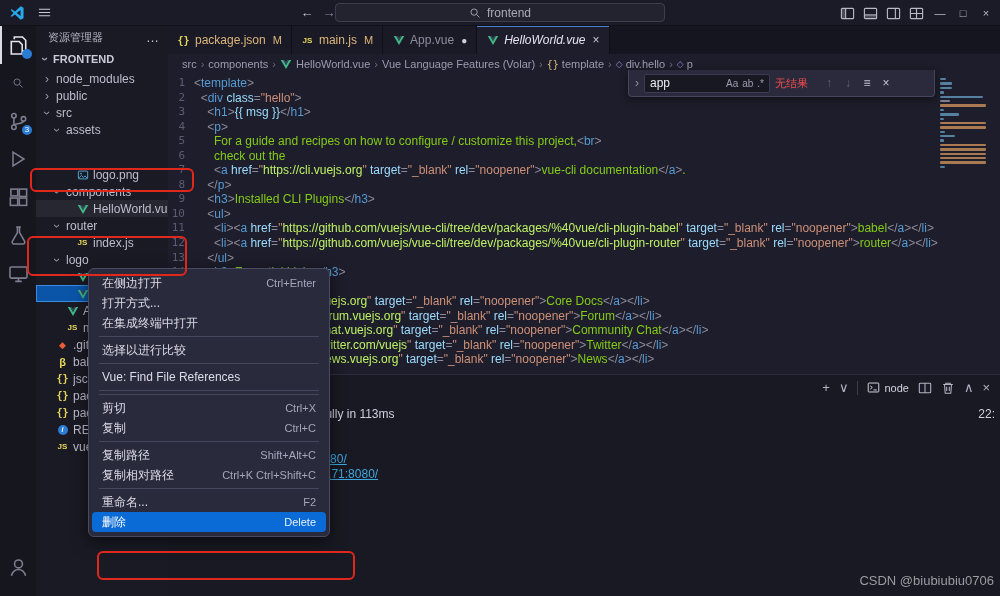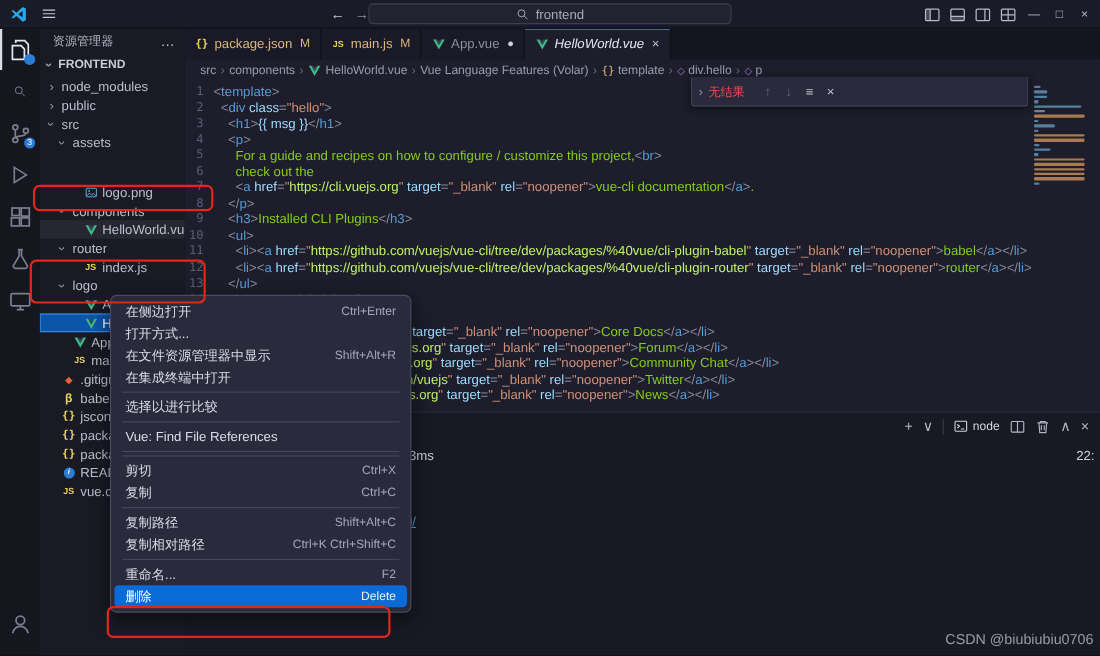--- a/index.html
+++ b/index.html
@@ -85,21 +85,21 @@
   .panel-toolbar{position:absolute;top:5px;right:10px;display:flex;align-items:center;gap:9px;color:#b4b4c6;font-size:13px}
   .pt-btn{cursor:pointer;display:inline-flex;align-items:center}
   .pt-sep{width:1px;height:14px;background:#3a3a4e}
   .pt-shell{display:inline-flex;align-items:center;gap:4px;font-size:11px;color:#d4d4e2;cursor:pointer}
   .term{position:absolute;left:12px;right:0;top:32px;bottom:0;font:12px/15px "DejaVu Sans Mono",monospace;color:#cfcfdd;white-space:pre;overflow:hidden}
   .term-line{height:15px;position:relative}
   .term-link{color:#3fa7e0;text-decoration:underline;cursor:pointer}
   .term-time{position:absolute;right:5px;top:0;color:#cfcfdd}
 
   
-  .ctxmenu{position:absolute;left:100px;top:268px;width:274px;background:#2a2a3d;border:1px solid #4a4a62;border-radius:6px;box-shadow:0 5px 16px rgba(0,0,0,.55);padding:4px 0;z-index:40;font-size:12px}
+  .ctxmenu{position:absolute;left:88px;top:268px;width:242px;background:#2a2a3d;border:1px solid #4a4a62;border-radius:6px;box-shadow:0 5px 16px rgba(0,0,0,.55);padding:4px 0;z-index:40;font-size:12px}
   .cm-item{height:20px;display:flex;align-items:center;justify-content:space-between;margin:0 3px;padding:0 10px;border-radius:4px;color:#dcdce8;cursor:pointer;white-space:nowrap}
   .cm-key{color:#a6a6bc;font-size:11px;margin-left:16px}
   .cm-item.hi{background:#0a6ad6;color:#fff}
   .cm-item.hi .cm-key{color:#e8f1fb}
   .cm-sep{height:1px;background:#46465e;margin:3px 10px}
 
   
   .ann{position:absolute;border:2px solid #e0271c;border-radius:6px;z-index:50;pointer-events:none}
   .ann1{left:30px;top:168px;width:164px;height:24px}
   .ann2{left:27px;top:236px;width:160px;height:40px}
@@ -494,20 +494,26 @@
           <div class="mm-bar" style="width: 46px; background: rgb(169, 122, 82);"></div>
           <div class="mm-bar" style="width: 46px; background: rgb(169, 122, 82);"></div>
           <div class="mm-bar" style="width: 46px; background: rgb(169, 122, 82);"></div>
           <div class="mm-bar" style="width: 46px; background: rgb(169, 122, 82);"></div>
           <div class="mm-bar" style="width: 46px; background: rgb(169, 122, 82);"></div>
           <div class="mm-bar" style="width: 4.95px; background: rgb(85, 128, 159);"></div>
         </div>
     </div>
     <div class="findwidget">
       <span class="fw-chev">›</span>
+      <div class="fw-input">
+        <span class="fw-query">app</span>
+        <span class="fw-tog">Aa</span>
+        <span class="fw-tog">ab</span>
+        <span class="fw-tog">.*</span>
+      </div>
       <span class="fw-status">无结果</span>
       <span class="fw-btn dim">↑</span>
       <span class="fw-btn dim">↓</span>
       <span class="fw-btn">≡</span>
       <span class="fw-btn">×</span>
     </div>
     <div class="panel">
       <div class="panel-toolbar">
         <span class="pt-btn">+</span>
         <span class="pt-btn">∨</span>
@@ -541,24 +547,20 @@
 
   <div class="ctxmenu">
       <div class="cm-item">
         <span class="cm-label">在侧边打开</span>
         <span class="cm-key">Ctrl+Enter</span>
       </div>
       <div class="cm-item">
         <span class="cm-label">打开方式...</span>
       </div>
       <div class="cm-item">
-        <span class="cm-label">在文件资源管理器中显示</span>
-        <span class="cm-key">Shift+Alt+R</span>
-      </div>
-      <div class="cm-item">
         <span class="cm-label">在集成终端中打开</span>
       </div>
       <div class="cm-sep"></div>
       <div class="cm-item">
         <span class="cm-label">选择以进行比较</span>
       </div>
       <div class="cm-sep"></div>
       <div class="cm-item">
         <span class="cm-label">Vue: Find File References</span>
       </div>

